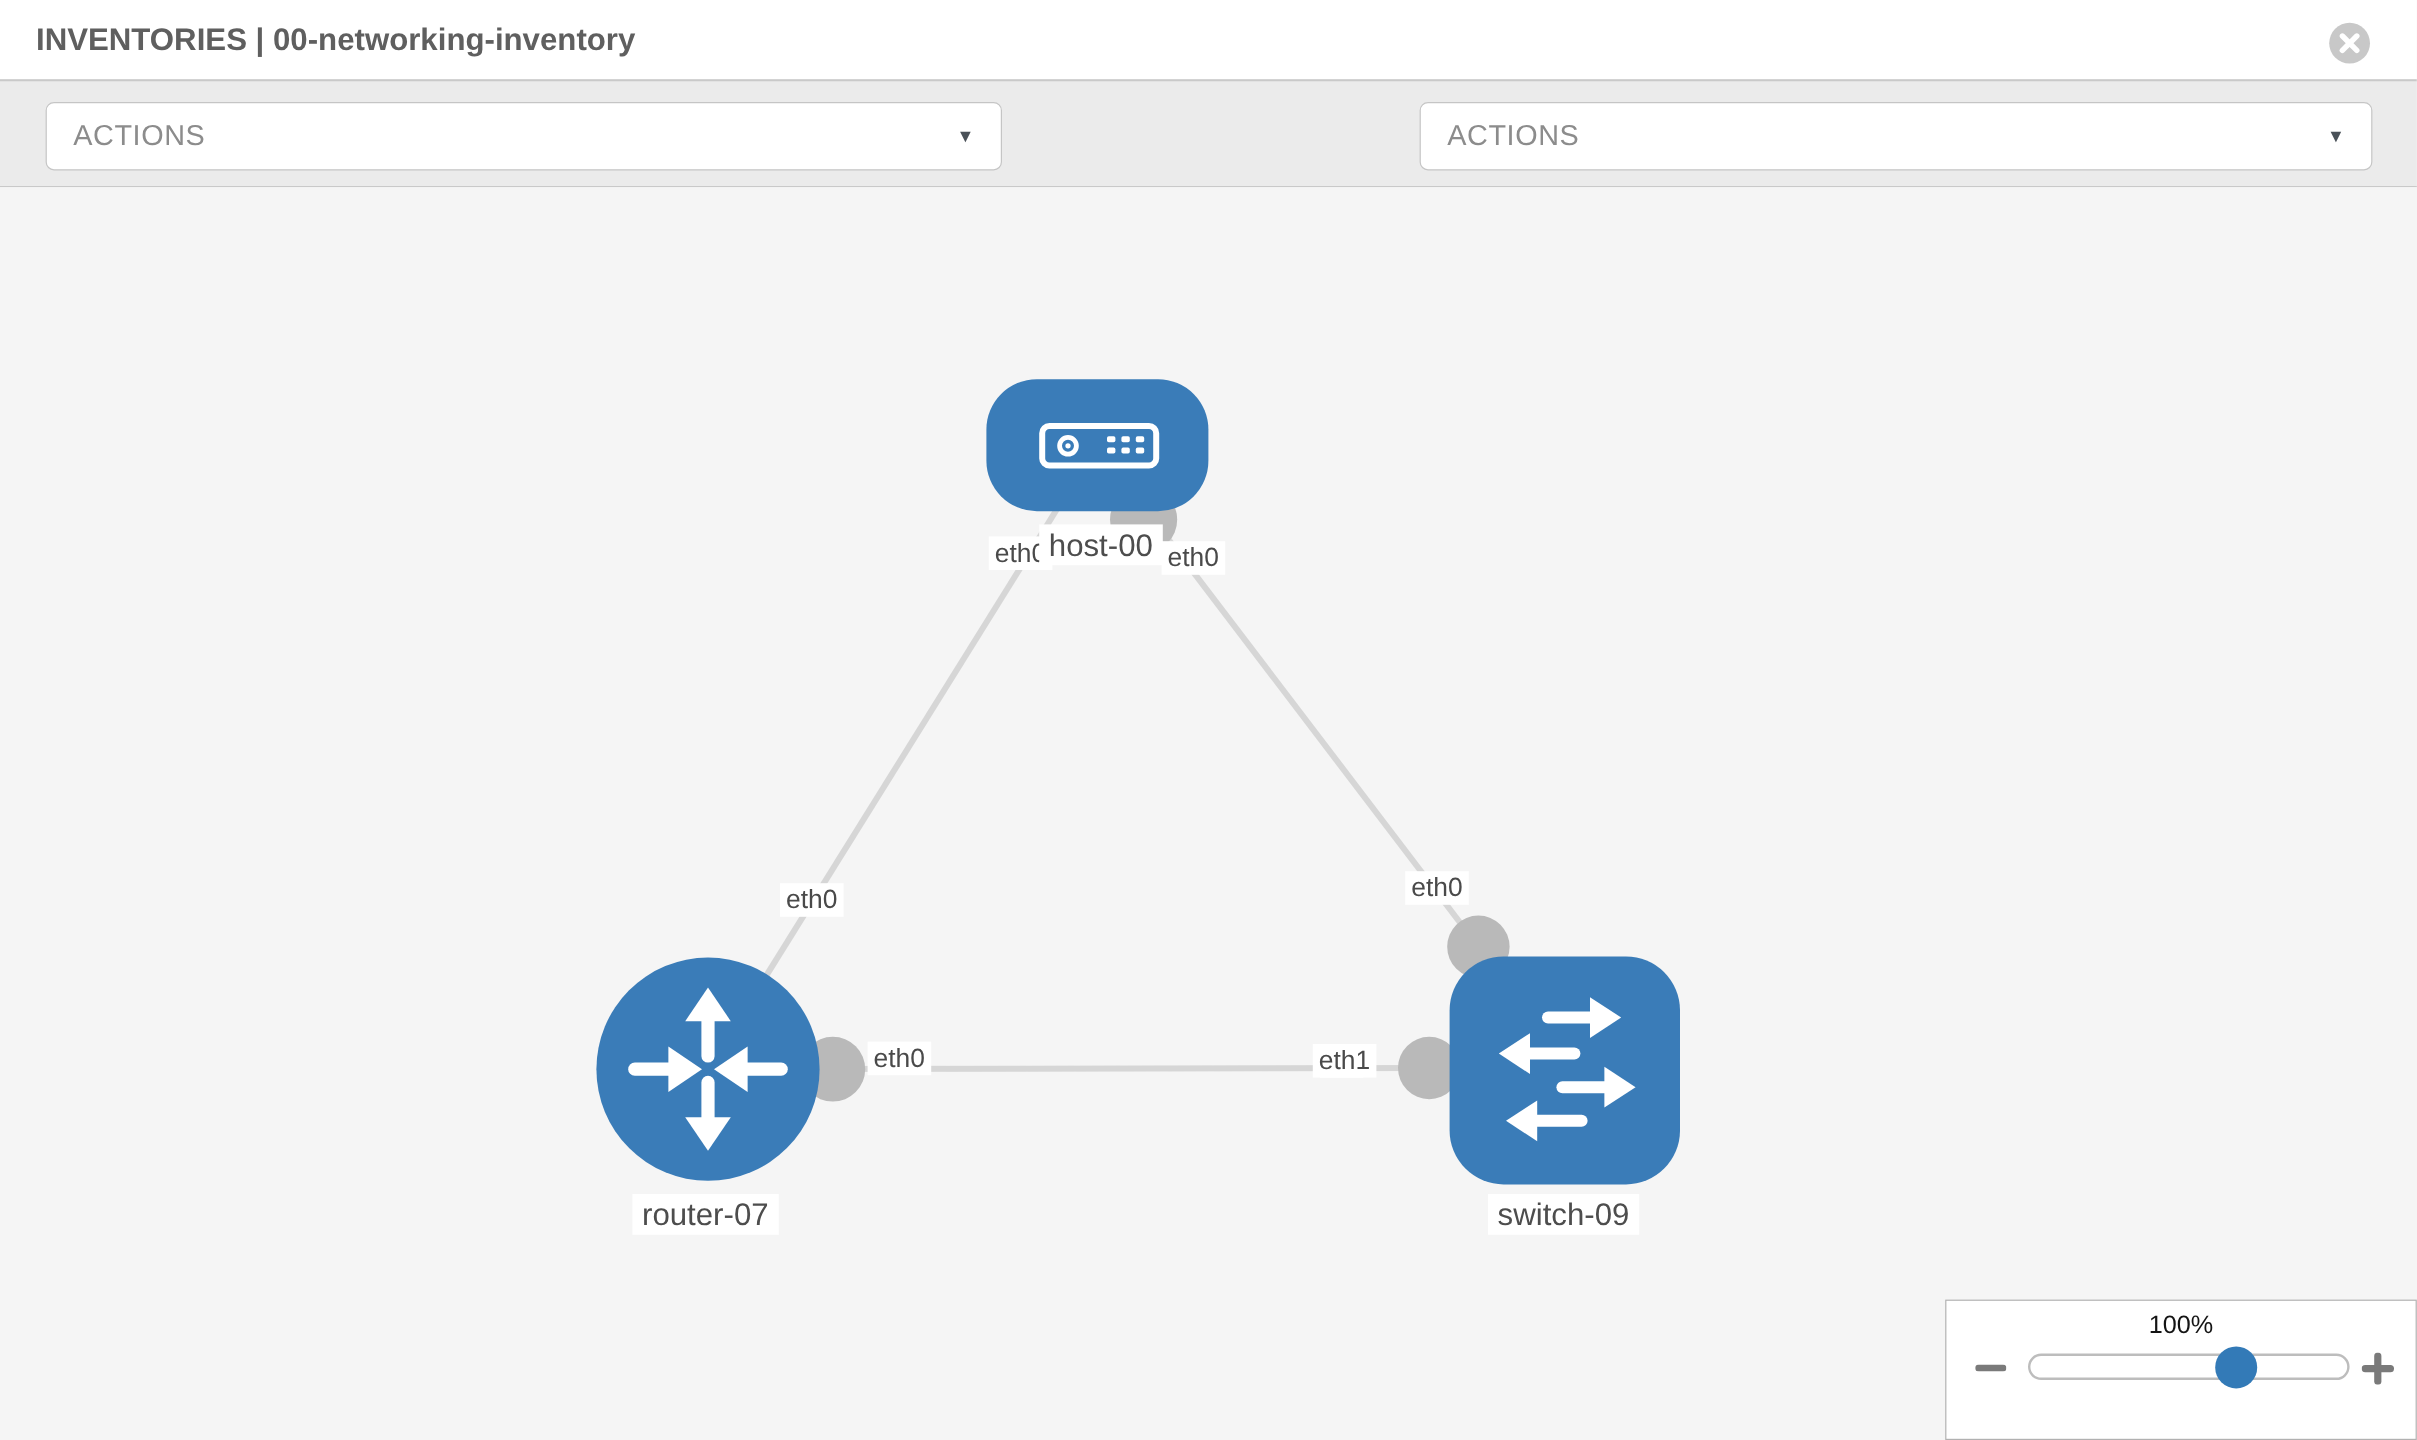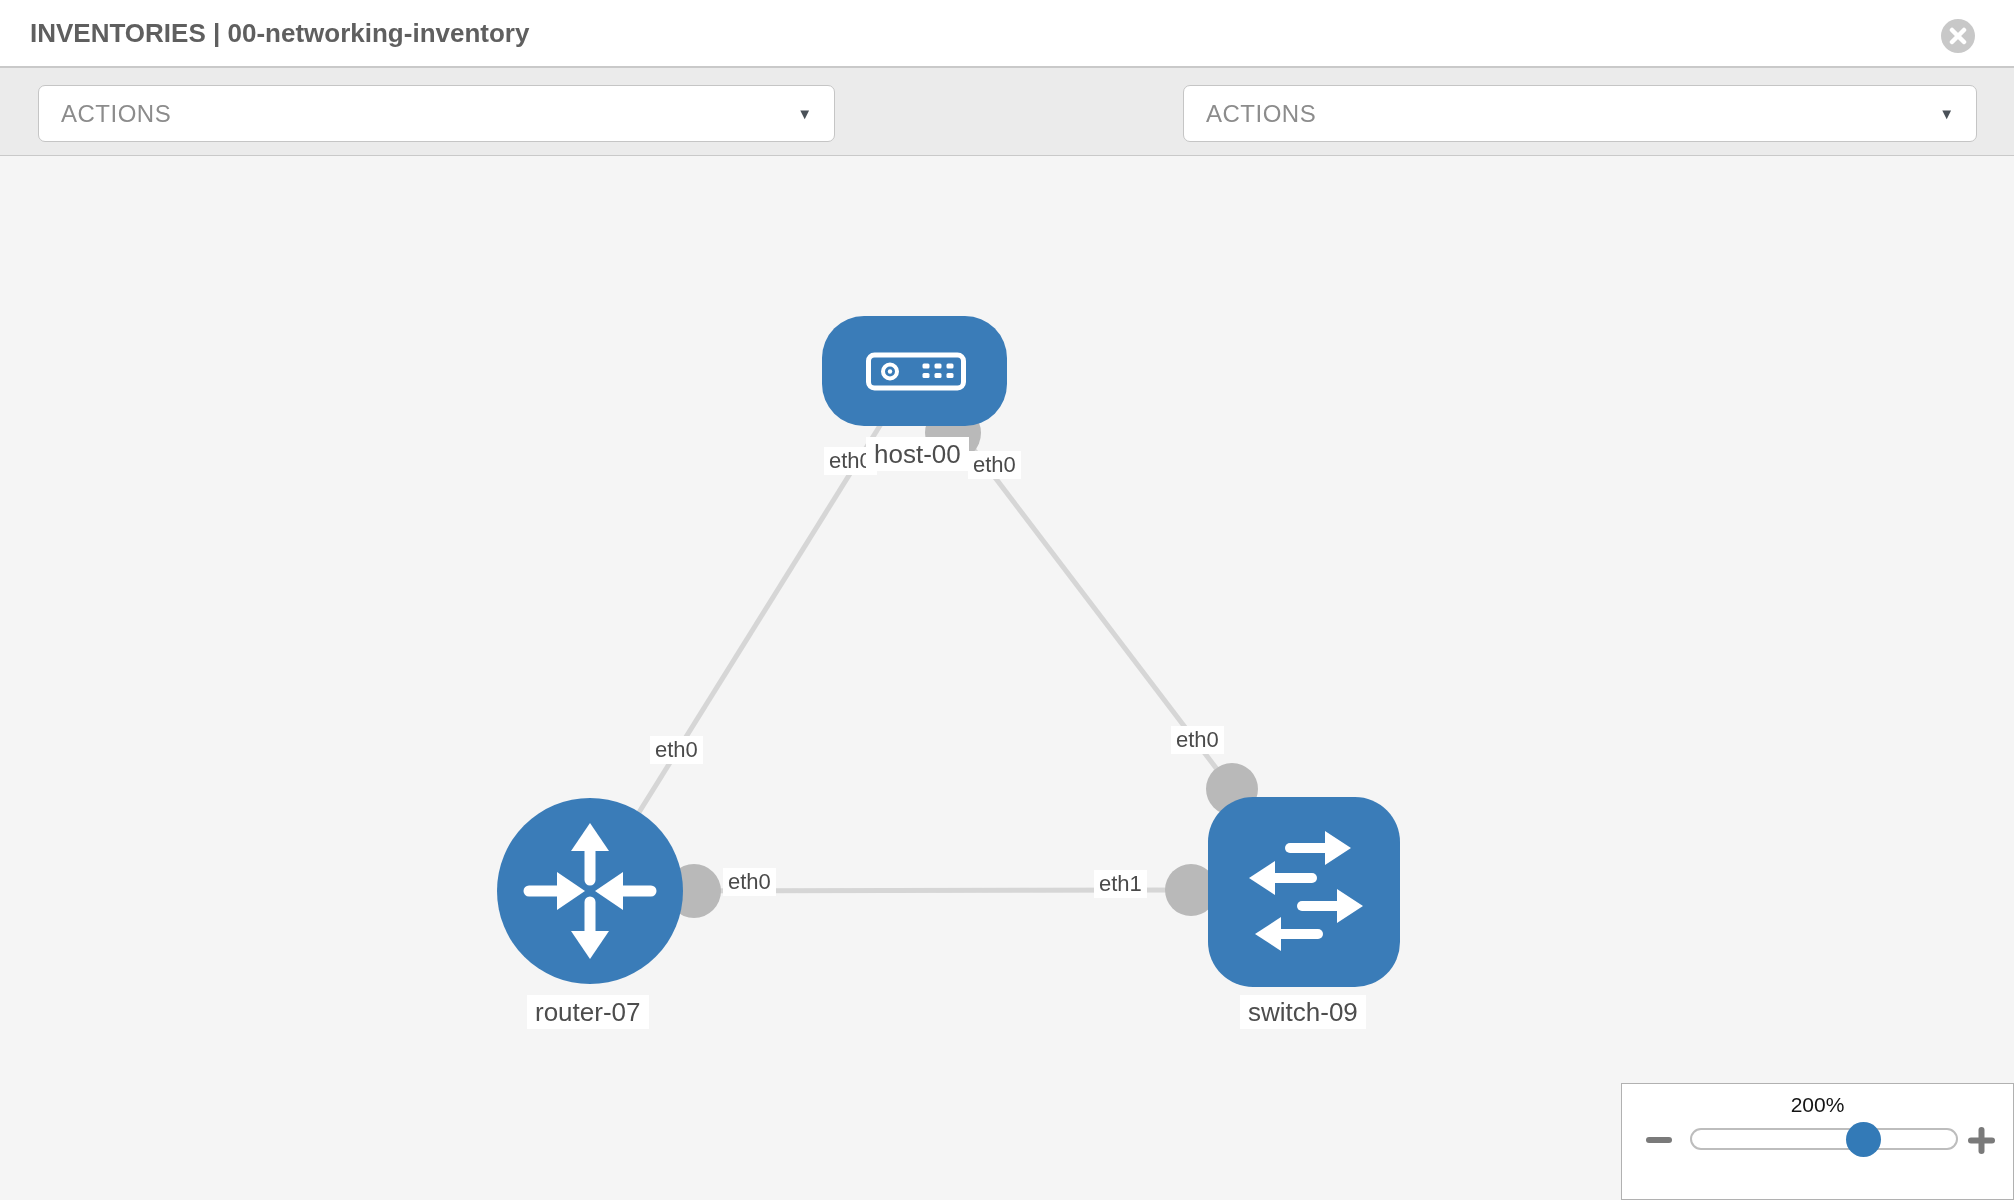--- a/index.html
+++ b/index.html
@@ -213,21 +213,21 @@
 <span id="chip-eth-host-right" class="eth-chip">eth0</span>
 <span id="chip-eth-link-rh" class="eth-chip">eth0</span>
 <span id="chip-eth-link-hs" class="eth-chip">eth0</span>
 <span id="chip-eth-router-right" class="eth-chip">eth0</span>
 <span id="chip-eth-switch-back" class="eth-chip clipped">eth0</span>
 <span id="chip-eth-switch-front" class="eth-chip">eth1</span>
 <span id="chip-router" class="node-chip">router-07</span>
 <span id="chip-switch" class="node-chip">switch-09</span>
 
 <div id="zoom-panel">
-  <div id="zoom-value">200%</div>
+  <div id="zoom-value">100%</div>
   <button id="zoom-minus">
     <svg width="26" height="6" viewBox="0 0 26 6">
       <rect x="0" y="0" width="26" height="6" rx="3" fill="#7a7a7a"></rect>
     </svg>
   </button>
   <div id="zoom-track"></div>
   <div id="zoom-thumb"></div>
   <button id="zoom-plus">
     <svg width="27" height="27" viewBox="0 0 27 27">
       <rect x="0" y="10.5" width="27" height="6" rx="3" fill="#7a7a7a"></rect>

